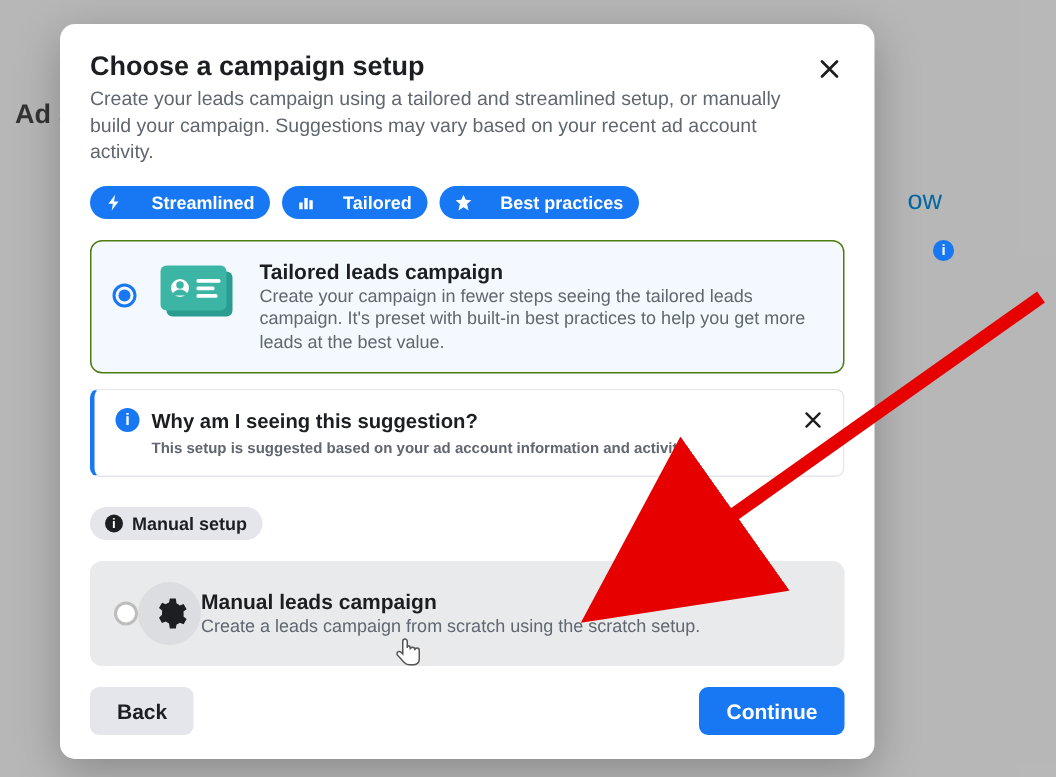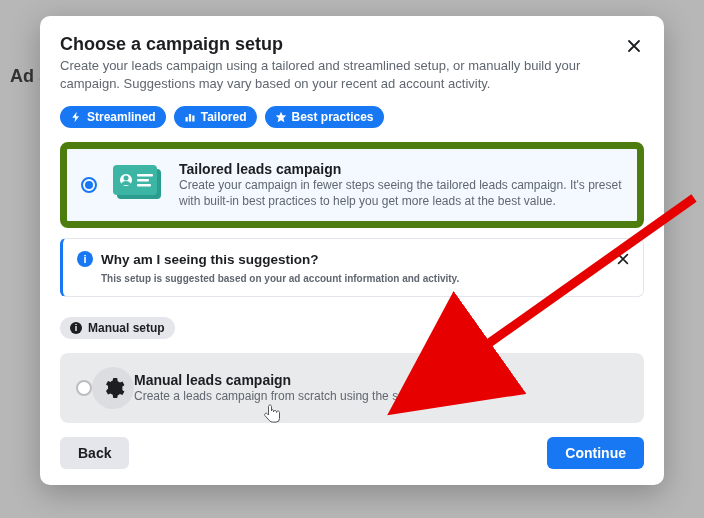--- a/index.html
+++ b/index.html
@@ -57,21 +57,21 @@
   .arrow {
     position:absolute;
     z-index:50;
     pointer-events:none;
   }
 
   
   .modal {
     position:absolute;
     left: 40px; top: 16px;
-    width: 624px;
+    width: 543px;
     background:#fff;
     border-radius: 10px;
     box-shadow: 0 8px 30px rgba(0,0,0,0.25);
     padding: 18px 20px 16px 20px;
     z-index: 10;
   }
   .modal-header {
     position:relative;
     margin-bottom: 14px;
   }
@@ -98,32 +98,32 @@
   }
 
   .pills {
     display:flex;
     gap:8px;
     margin-bottom:14px;
   }
   .pill {
     display:inline-flex;
     align-items:center;
-    gap:5px;
+    gap:19px;
     background: var(--pill-blue);
     color:#fff;
     font-size:12px;
     font-weight:600;
     padding: 4px 10px;
     border-radius: 14px;
   }
   .pill svg { width:12px; height:12px; fill:#fff; }
 
   .option-card {
-    border: 7px solid #4d7c0f;
+    border: 1px solid #4d7c0f;
     background: #f4f9ff;
     border-radius: 8px;
     padding: 12px 14px;
     display:flex;
     align-items:flex-start;
     gap: 14px;
     margin-bottom: 10px;
   }
   .option-card .radio {
     width: 16px; height:16px;

